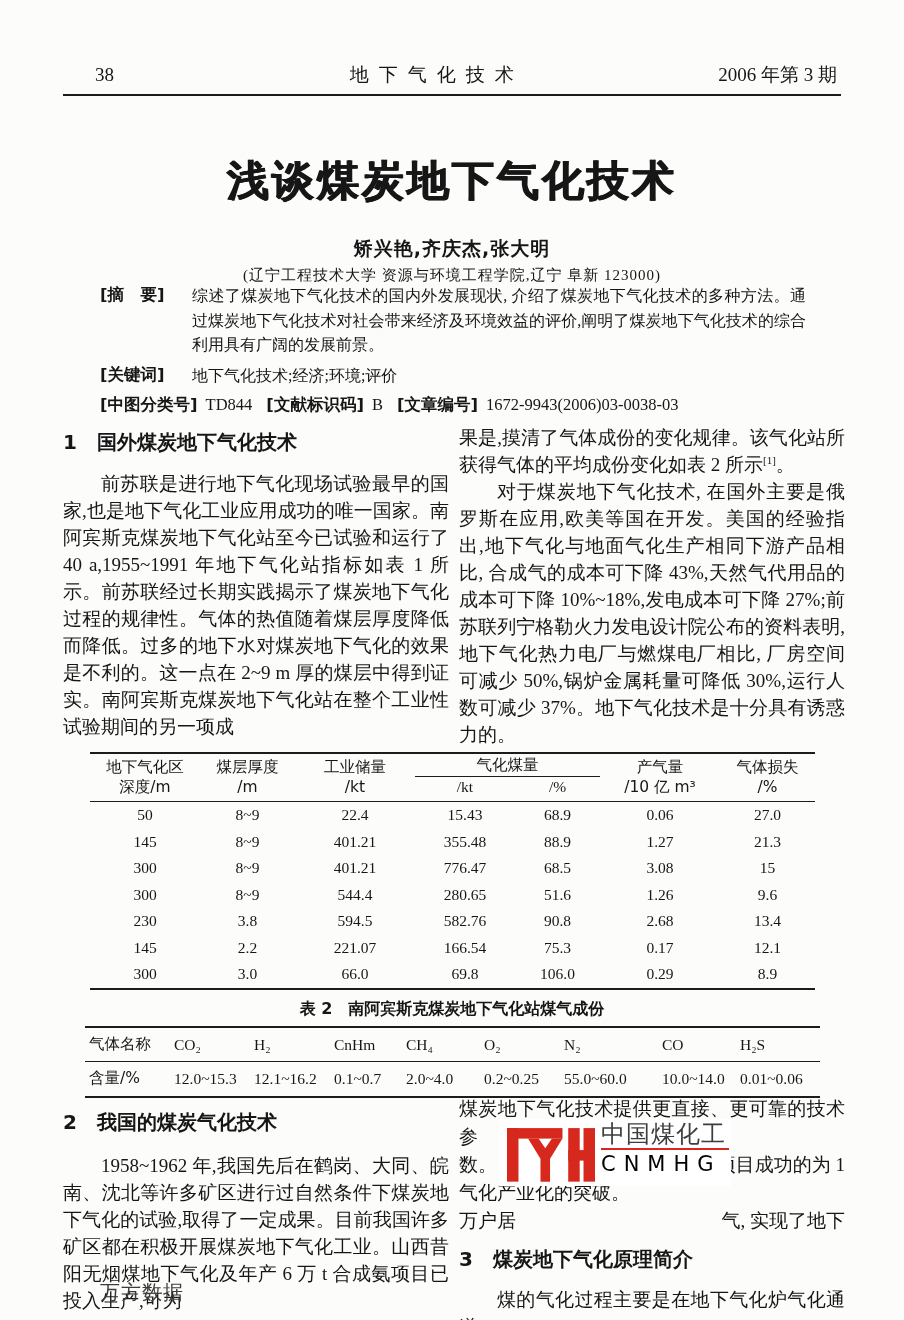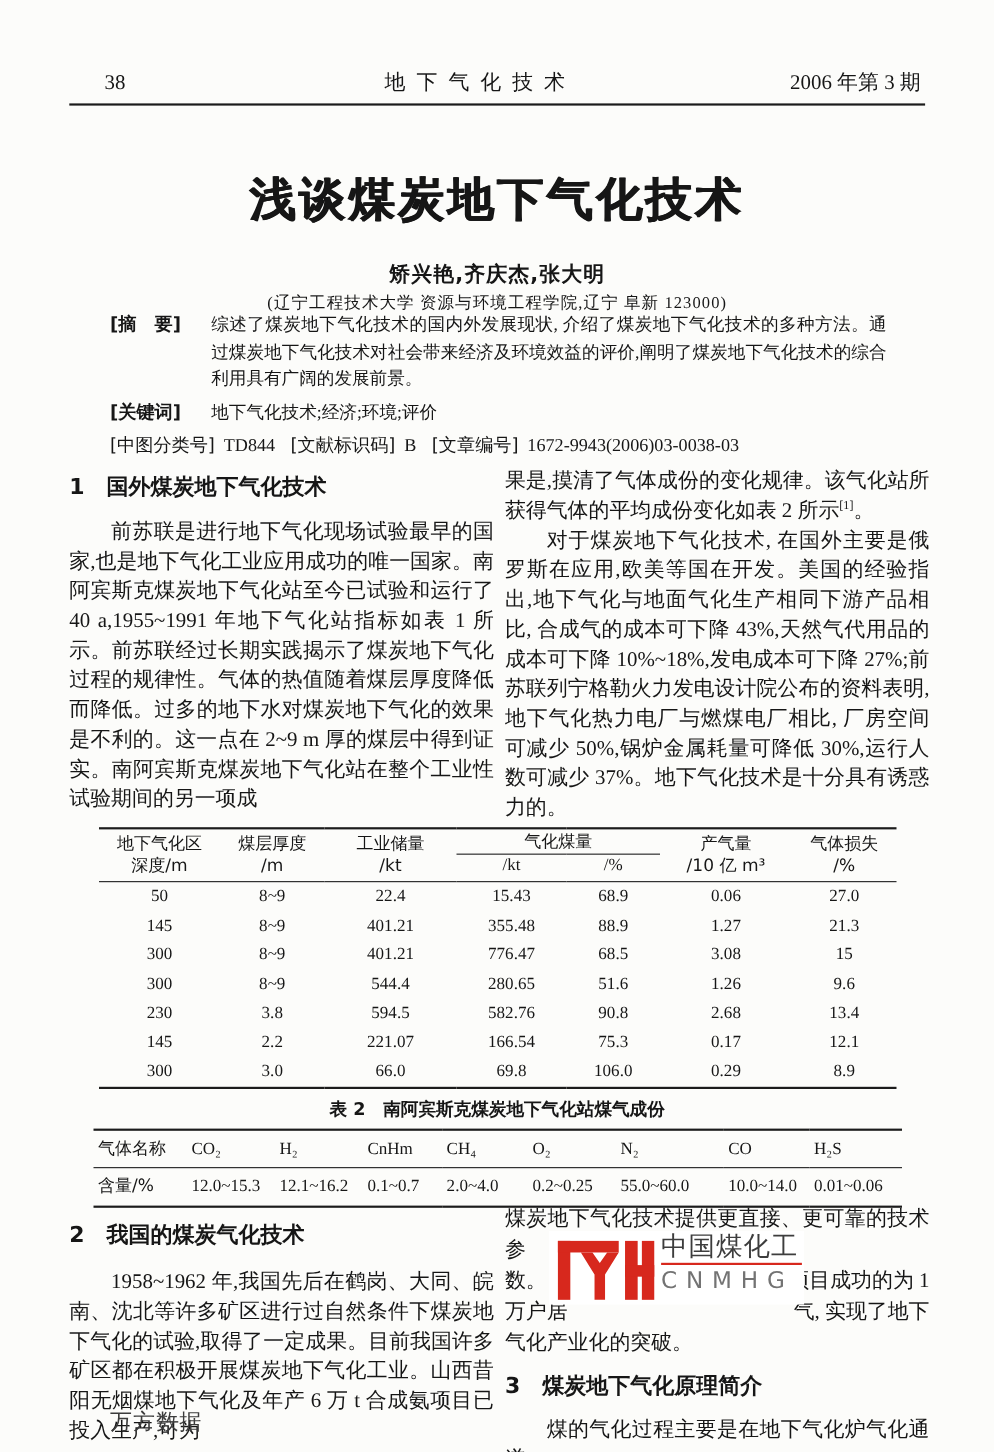--- a/index.html
+++ b/index.html
@@ -25,21 +25,21 @@
            font-size:19px; font-weight:bold; letter-spacing:1px;}
   .affiliation{position:absolute; top:266px; left:0; width:100%; text-align:center;
                font-size:15px; letter-spacing:1px;}
   
   .meta{position:absolute; top:284px; left:100px; width:706px;}
   .meta-row{display:flex; margin-bottom:6px;}
   .meta-label{flex:0 0 92px; font-family:"DejaVu Sans","Liberation Sans",sans-serif;
               font-weight:bold; font-size:16.5px; white-space:nowrap;}
   .meta-text{flex:1; font-size:16px; line-height:24.5px; text-align:justify;}
   .meta-cls{font-size:16.5px; margin-top:4px;}
-  .cls-label{font-family:"DejaVu Sans","Liberation Sans",sans-serif; font-weight:normal;}
+  .cls-label{font-family:"DejaVu Sans","Liberation Sans",sans-serif; font-weight:bold;}
   .cls-value{margin:0 14px 0 8px;}
   
   .col{position:absolute; width:386px;}
   .col-left-top{left:63px;  top:428px;}
   .col-right-top{left:459px; top:424px;}
   .col-left-bot{left:63px;  top:1108px;}
   .col-right-bot{left:459px; top:1095px;}
   .sec-heading{font-family:"DejaVu Sans","Liberation Sans",sans-serif;
                font-weight:bold; font-size:20px; line-height:28px; margin:0;}
   .body{font-size:19px; line-height:27px; text-align:justify; margin:0;}
@@ -73,21 +73,21 @@
   .cn-label{font-family:"DejaVu Sans","Liberation Sans",sans-serif;}
   
   .watermark{position:absolute; left:499px; top:1119px; width:232px; height:67px;
              background:#ffffff; display:flex; align-items:flex-start; z-index:5;
              padding:0;}
   .wm-logo{flex:0 0 88px; margin:2px 6px 0 8px;}
   .wm-text{flex:1; padding-top:2px;}
   .wm-cn{font-size:24px; line-height:26px; color:#3d3d3d; letter-spacing:1px;
          font-family:Liberation Serif, serif; white-space:nowrap;}
   .wm-rule{height:2.4px; background:#d7281d; width:128px; margin:1px 0 2px 0;}
-  .wm-en{font-size:21px; line-height:24px; color:#737373; letter-spacing:8px;
+  .wm-en{font-size:21px; line-height:24px; color:#000000; letter-spacing:8px;
          font-family:"DejaVu Sans","Liberation Sans",sans-serif;}
   
   .footer-mark{position:absolute; left:100px; top:1279px; font-size:20px;
                color:#3c3c3c; letter-spacing:1px;
                font-family:"DejaVu Sans","Liberation Sans",sans-serif;}
 </style>
 </head>
 <body>
 
 <div class="page">
@@ -278,25 +278,25 @@
     <h2 class="sec-heading">2　我国的煤炭气化技术</h2>
     <p class="body indent" style="margin-top:16px;">1958~1962 年,我国先后在鹤岗、大同、皖南、沈北等许多矿区进行过自然条件下煤炭地下气化的试验,取得了一定成果。目前我国许多矿区都在积极开展煤炭地下气化工业。山西昔阳无烟煤地下气化及年产 6 万 t 合成氨项目已投入生产,可为</p>
   </div>
 
   <div class="col col-right-bot">
     <div class="line body">煤炭地下气化技术提供更直接、更可靠的技术参</div>
     <div class="line split">
       <span>数。</span>
       <span>项目成功的为 1</span>
     </div>
+    <div class="line">气化产业化的突破。</div>
     <div class="line split">
       <span>万户居</span>
       <span>气, 实现了地下</span>
     </div>
-    <div class="line">气化产业化的突破。</div>
     <h2 class="sec-heading h3-gap">3　煤炭地下气化原理简介</h2>
     <p class="body indent p3-gap">煤的气化过程主要是在地下气化炉气化通道</p>
   </div>
 
   <div class="watermark">
     <svg class="wm-logo" width="88" height="62" viewBox="0 0 92 62" xmlns="http://www.w3.org/2000/svg">
       <g fill="#d7281d">
         <rect x="0" y="6" width="12" height="56"></rect>
         <rect x="0" y="6" width="58" height="11"></rect>
         <polygon points="22,17 33,17 40,27 47,17 58,17 45,38 45,62 35,62 35,38"></polygon>

